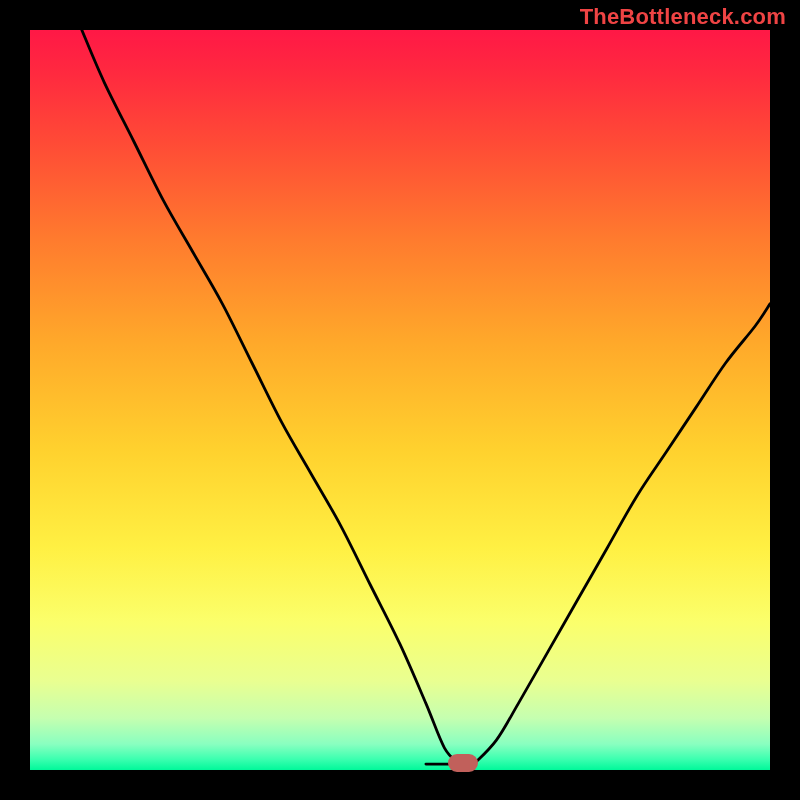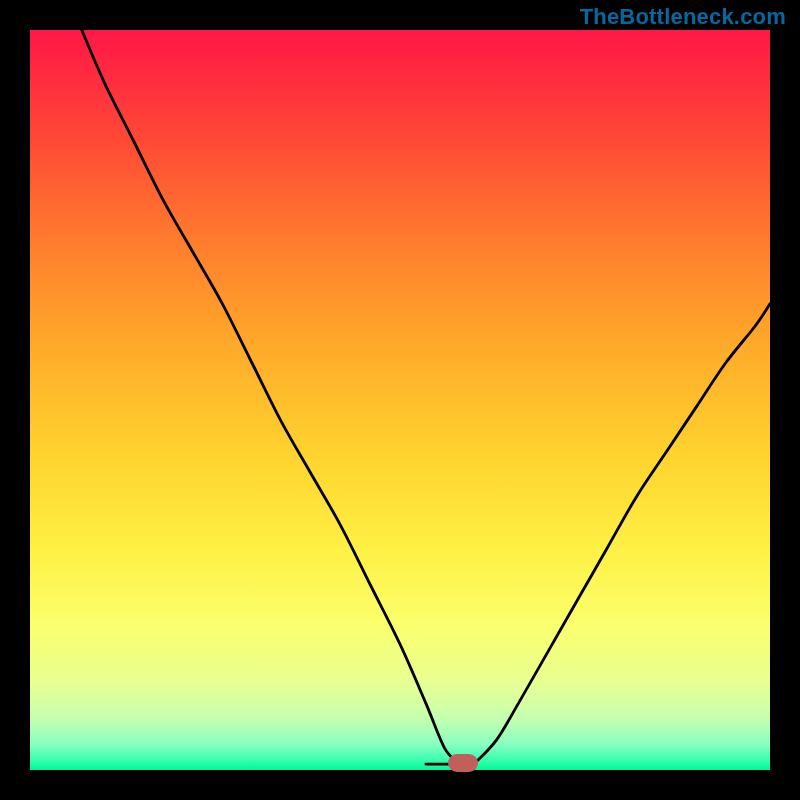--- a/index.html
+++ b/index.html
@@ -14,21 +14,21 @@
   .stage {
     position: relative;
     width: 800px;
     height: 800px;
     background: #000;
   }
   .watermark {
     position: absolute;
     top: 4px;
     right: 14px;
-    color: #0369a1;
+    color: #ef4444;
     font-size: 22px;
     font-weight: 600;
     letter-spacing: 0.2px;
     z-index: 20;
   }
   svg.plot {
     position: absolute;
     left: 30px;
     top: 30px;
     width: 740px;

